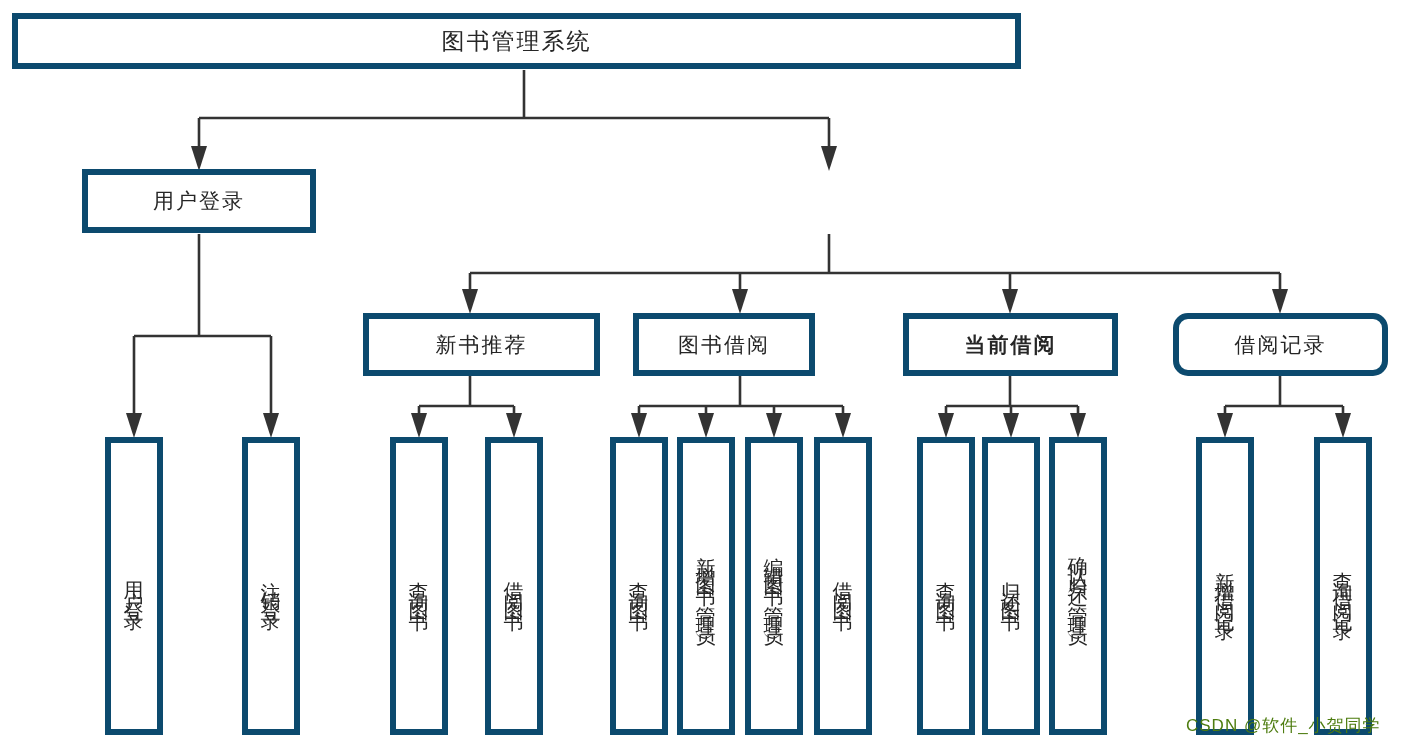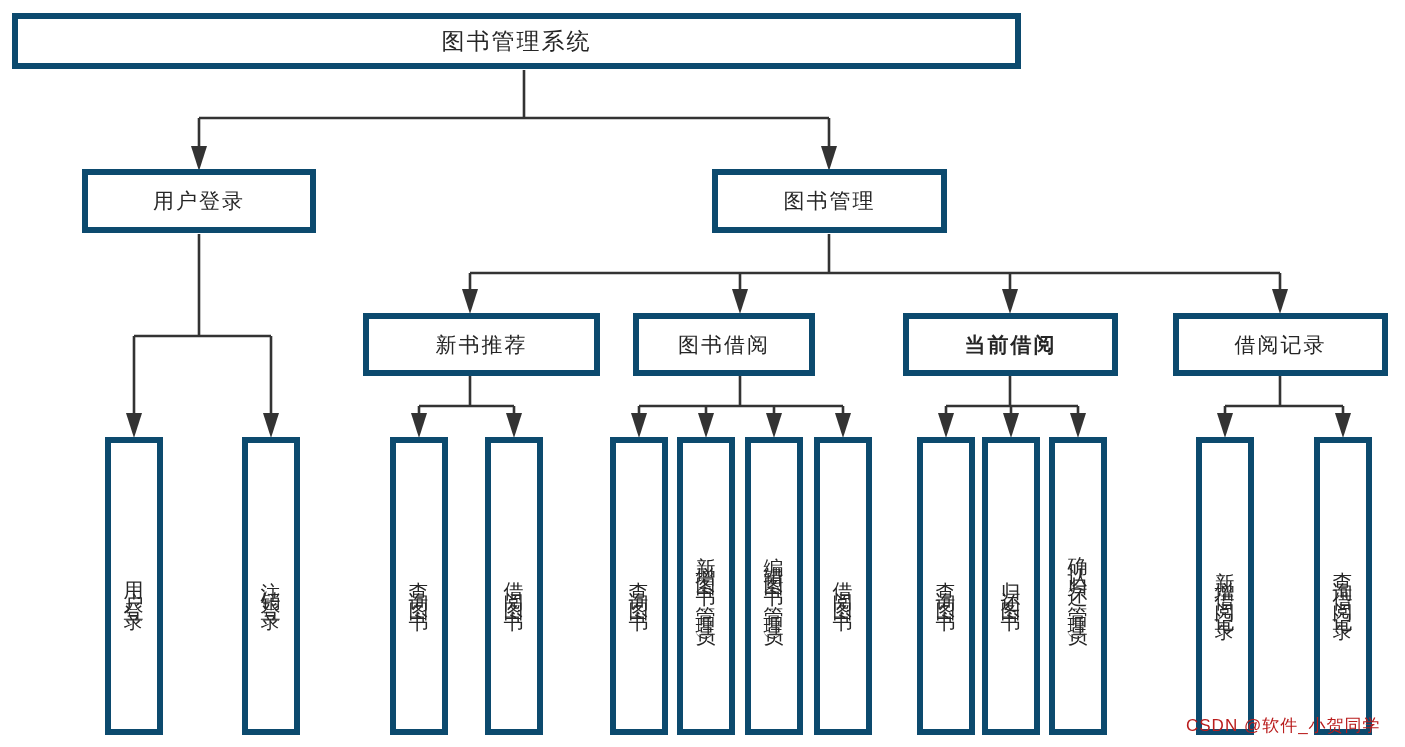--- a/index.html
+++ b/index.html
@@ -36,21 +36,21 @@
     text-orientation: mixed;
     font-size: 20px;
     letter-spacing: 10px;
     line-height: 1.0;
   }
   .watermark {
     position: absolute;
     left: 1186px;
     top: 714px;
     font-size: 17px;
-    color: #b91c1c;
+    color: #4d7c0f;
     white-space: nowrap;
     z-index: 5;
     letter-spacing: 1px;
   }
 </style>
 </head>
 <body>
 
 <div class="stage">
 
@@ -90,26 +90,25 @@
       <polygon points="1003,413 1019,413 1011,438"></polygon>
       <polygon points="1070,413 1086,413 1078,438"></polygon>
       <polygon points="1217,413 1233,413 1225,438"></polygon>
       <polygon points="1335,413 1351,413 1343,438"></polygon>
     </g>
   </svg>
 
   <div class="box root-box" style="left:12px; top:13px; width:1009px; height:56px;">图书管理系统</div>
 
   <div class="box h-box" style="left:82px; top:169px; width:234px; height:64px;">用户登录</div>
-  <div class="box h-box" style="left:712px; top:169px; width:235px; height:64px;">图书管理</div>
 
   <div class="box h-box" style="left:363px; top:313px; width:237px; height:63px;">新书推荐</div>
   <div class="box h-box" style="left:633px; top:313px; width:182px; height:63px;">图书借阅</div>
   <div class="box h-box" style="left:903px; top:313px; width:215px; height:63px;font-weight:bold;">当前借阅</div>
-  <div class="box h-box" style="left:1173px; top:313px; width:215px; height:63px;">借阅记录</div>
+  <div class="box h-box" style="left:1173px; top:313px; width:215px; height:63px;border-radius:15px;">借阅记录</div>
 
   <div class="box leaf" style="left:105px; top:437px; width:58px; height:298px;">用户登录</div>
   <div class="box leaf" style="left:242px; top:437px; width:58px; height:298px;">注销登录</div>
 
   <div class="box leaf" style="left:390px; top:437px; width:58px; height:298px;">查询图书</div>
   <div class="box leaf" style="left:485px; top:437px; width:58px; height:298px;">借阅图书</div>
 
   <div class="box leaf" style="left:610px; top:437px; width:58px; height:298px;">查询图书</div>
   <div class="box leaf" style="left:677px; top:437px; width:58px; height:298px;">新增图书（管理员）</div>
   <div class="box leaf" style="left:745px; top:437px; width:58px; height:298px;">编辑图书（管理员）</div>

